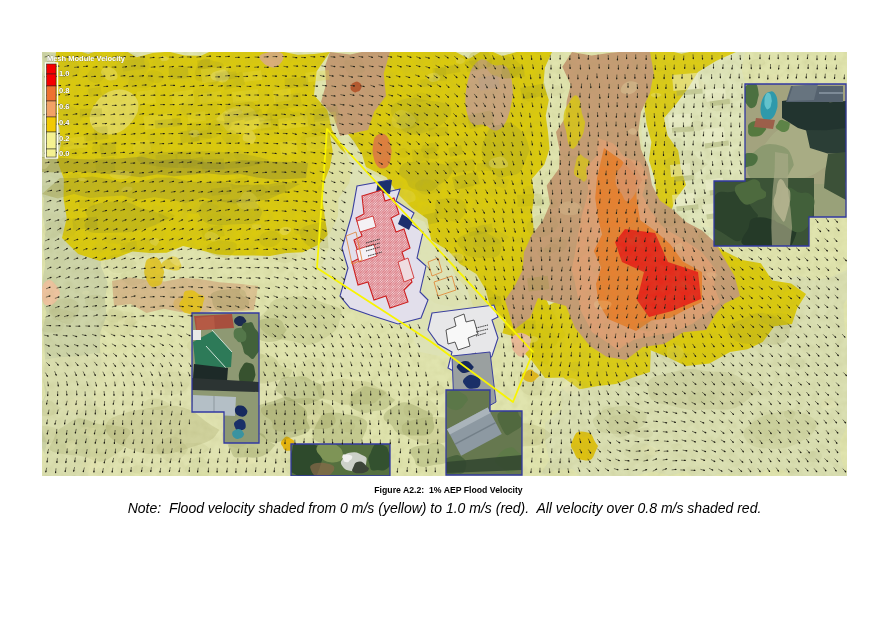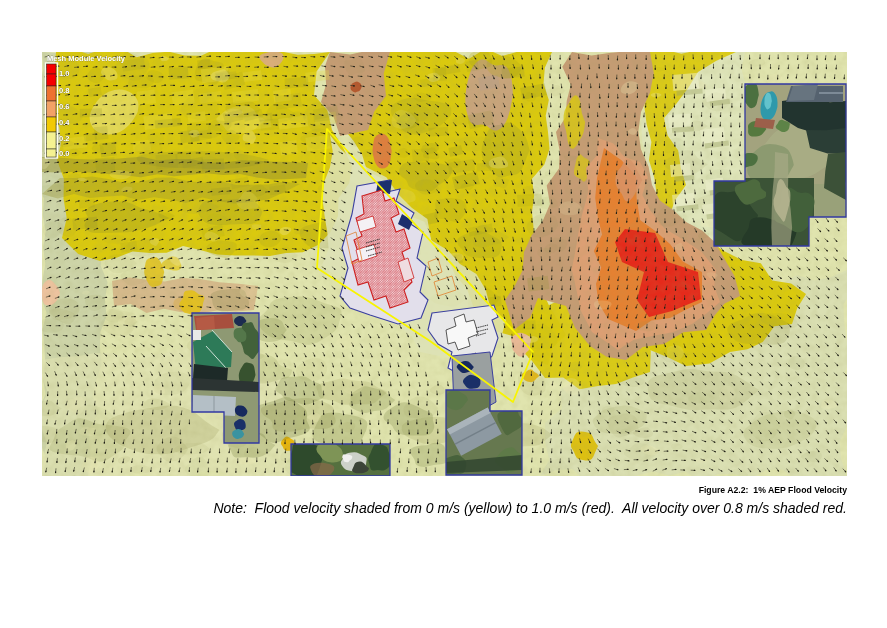--- a/index.html
+++ b/index.html
@@ -1,15 +1,15 @@
 <!DOCTYPE html>
 <html><head><meta charset="utf-8"><style>
 html,body{margin:0;padding:0;background:#fff;width:887px;height:628px;overflow:hidden}
 #map{position:absolute;left:42px;top:52px;width:851px;height:424px}
-.cap{position:absolute;left:42px;width:805px;text-align:right;font-family:"Liberation Sans",sans-serif;color:#000;line-height:1}
+.cap{position:absolute;left:42px;width:805px;text-align:center;font-family:"Liberation Sans",sans-serif;color:#000;line-height:1}
 </style></head><body>
 <div id="map"><svg width="805" height="424" viewBox="0 0 805 424" xmlns="http://www.w3.org/2000/svg">
       <defs>
         <filter id="grain" x="0" y="0" width="100%" height="100%">
           <feTurbulence type="fractalNoise" baseFrequency="0.13" numOctaves="2" seed="11" result="n"></feTurbulence>
           <feColorMatrix in="n" type="matrix" values="0 0 0 0 0.35 0 0 0 0 0.35 0 0 0 0 0.12 0.6 0.6 0 0 -0.45"></feColorMatrix>
           <feComposite operator="in" in2="SourceGraphic"></feComposite>
         </filter>
         <pattern id="rh" width="1.7" height="1.7" patternUnits="userSpaceOnUse" patternTransform="rotate(45)">
           <rect width="1.7" height="1.7" fill="#f1dee1"></rect>

